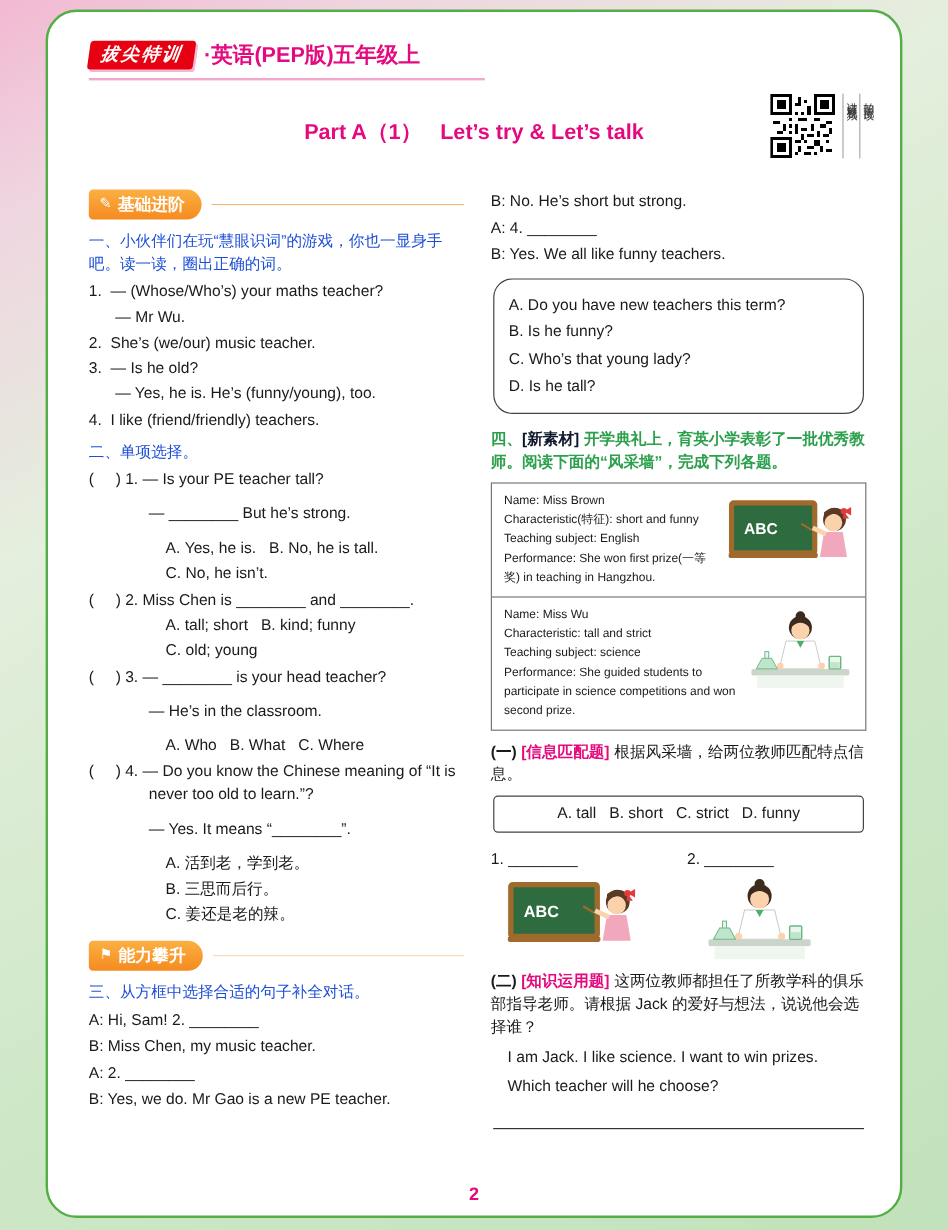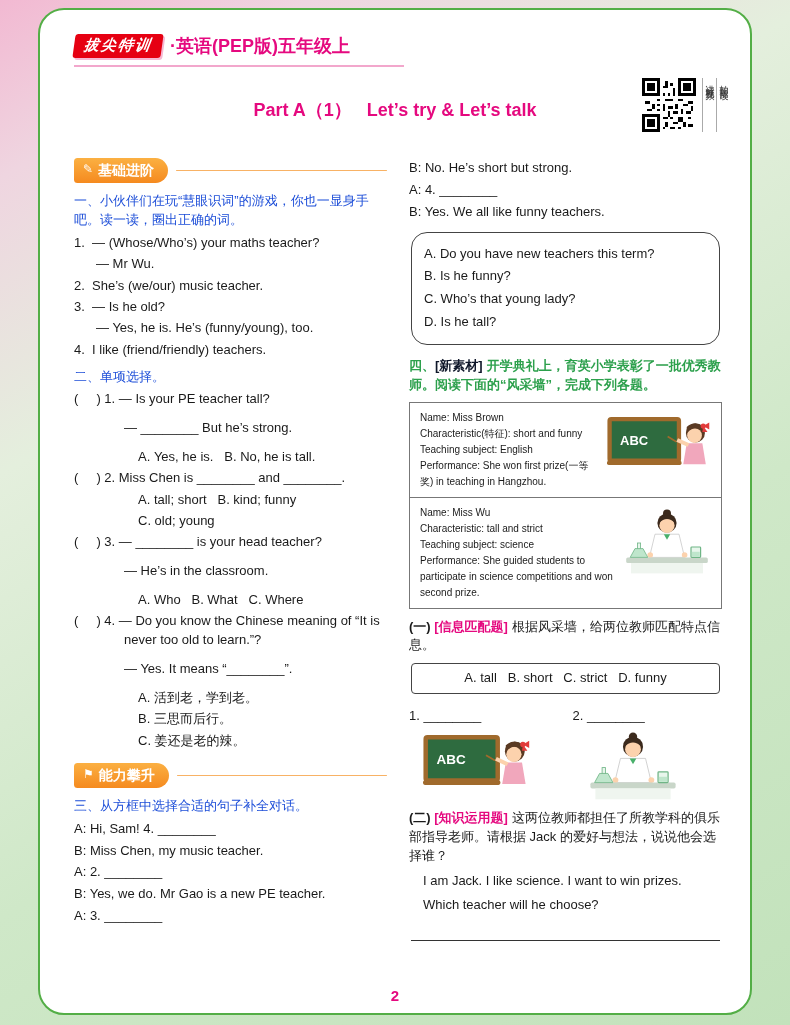--- a/index.html
+++ b/index.html
@@ -213,20 +213,21 @@
         <div class="cont">— Mr Wu.</div>
         <div class="it">2.&nbsp; She’s (we/our) music teacher.</div>
         <div class="it">3.&nbsp; — Is he old?</div>
         <div class="cont">— Yes, he is. He’s (funny/young), too.</div>
         <div class="it">4.&nbsp; I like (friend/friendly) teachers.</div>
 
         <div class="h1c">二、单项选择。</div>
         <div class="q">(&nbsp;&nbsp;&nbsp;&nbsp;&nbsp;) 1. — Is your PE teacher tall?</div>
         <div class="qc">— ________ But he’s strong.</div>
         <div class="qo">A.&nbsp;Yes, he is.&nbsp;&nbsp;&nbsp;B.&nbsp;No, he is tall.</div>
+        <div class="qo">C.&nbsp;No, he isn’t.</div>
         <div class="q">(&nbsp;&nbsp;&nbsp;&nbsp;&nbsp;) 2. Miss Chen is ________ and ________.</div>
         <div class="qo">A.&nbsp;tall; short&nbsp;&nbsp;&nbsp;B.&nbsp;kind; funny</div>
         <div class="qo">C.&nbsp;old; young</div>
         <div class="q">(&nbsp;&nbsp;&nbsp;&nbsp;&nbsp;) 3. — ________ is your head teacher?</div>
         <div class="qc">— He’s in the classroom.</div>
         <div class="qo">A.&nbsp;Who&nbsp;&nbsp;&nbsp;B.&nbsp;What&nbsp;&nbsp;&nbsp;C.&nbsp;Where</div>
         <div class="q">(&nbsp;&nbsp;&nbsp;&nbsp;&nbsp;) 4. — Do you know the Chinese meaning of “It is never too old to learn.”?</div>
         <div class="qc">— Yes. It means “________”.</div>
         <div class="qo">A.&nbsp;活到老，学到老。</div>
         <div class="qo">B.&nbsp;三思而后行。</div>
@@ -234,25 +235,24 @@
 
         <div class="badge-row" style="margin-top:12px">
           <span class="badge">
             <span class="bicon">⚑</span>
             <span>能力攀升</span>
           </span>
           <span class="badge-line"></span>
         </div>
 
         <div class="h1c">三、从方框中选择合适的句子补全对话。</div>
-        <div class="ln">A: Hi, Sam! 4. ________</div>
+        <div class="ln">A: Hi, Sam! 2. ________</div>
         <div class="ln">B: Miss Chen, my music teacher.</div>
         <div class="ln">A: 2. ________</div>
         <div class="ln">B: Yes, we do. Mr Gao is a new PE teacher.</div>
-        <div class="ln">A: 3. ________</div>
       </div>
 
       <div class="col">
         <div class="ln">B: No. He’s short but strong.</div>
         <div class="ln">A: 4. ________</div>
         <div class="ln">B: Yes. We all like funny teachers.</div>
 
         <div class="opt-box">
           <div class="ln">A.&nbsp;Do you have new teachers this term?</div>
           <div class="ln">B.&nbsp;Is he funny?</div>

